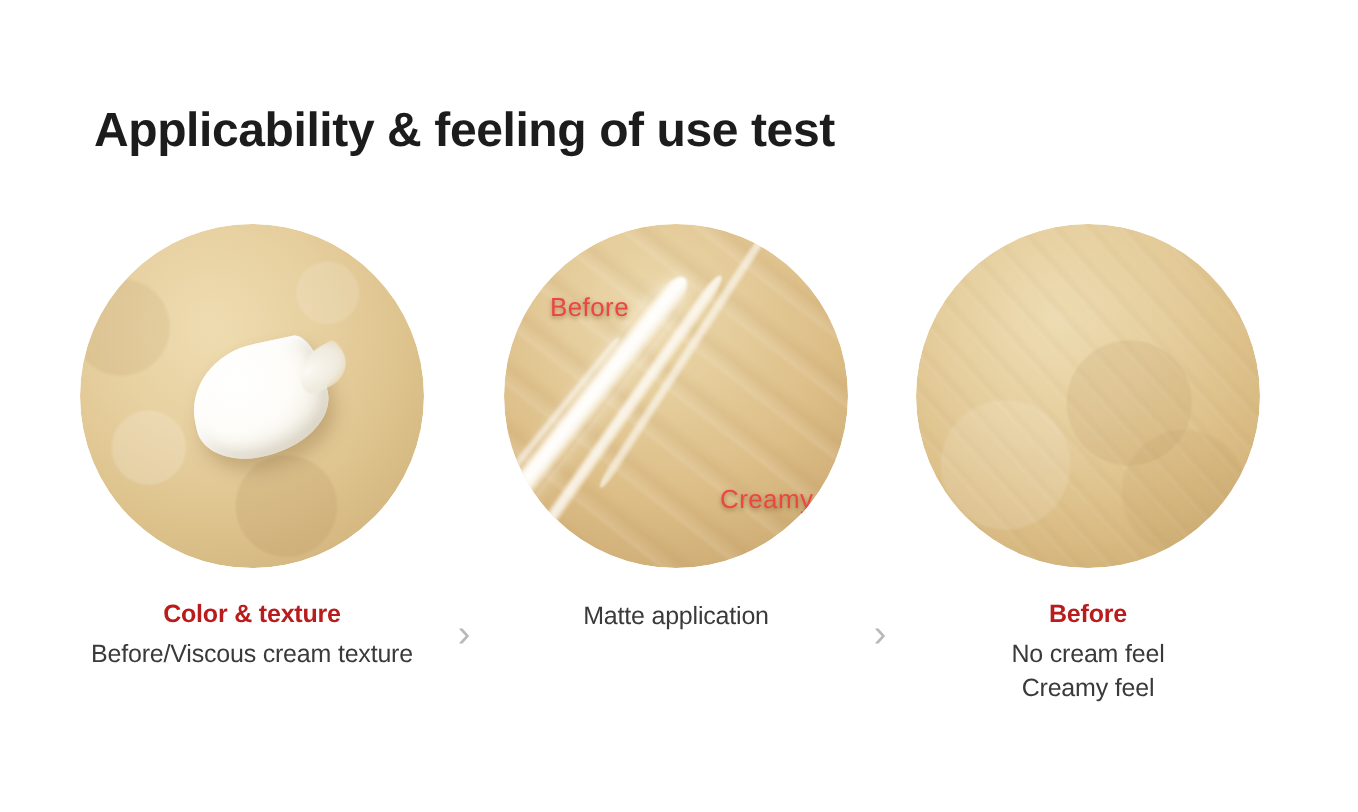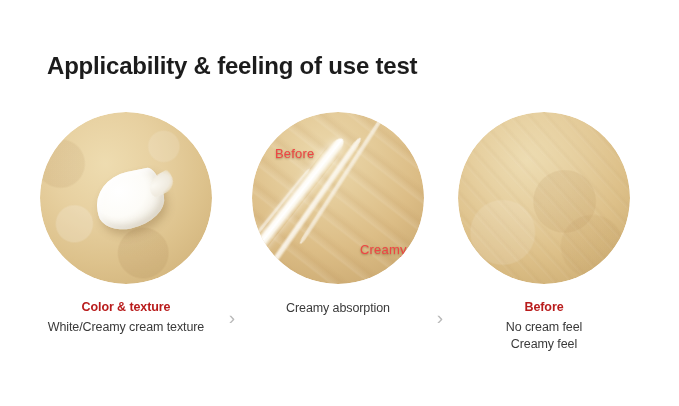--- a/index.html
+++ b/index.html
@@ -275,39 +275,39 @@
 
     <div class="panel panel-1">
       <div class="swatch">
         <div class="skin-base skin-1"></div>
         <div class="skin-1-noise"></div>
         <div class="cream-drop"></div>
         <div class="cream-tail"></div>
       </div>
       <div class="caption">
         <div class="caption-title">Color &amp; texture</div>
-        <div class="caption-line">White/Creamy cream texture</div>
+        <div class="caption-line">Before/Viscous cream texture</div>
       </div>
     </div>
 
     <div class="chevron chevron-1">›</div>
 
     <div class="panel panel-2">
       <div class="swatch">
         <div class="skin-base skin-2"></div>
         <div class="skin-2-bands"></div>
         <div class="smear smear-d"></div>
         <div class="smear smear-main"></div>
         <div class="smear smear-b"></div>
         <div class="smear smear-c"></div>
         <div class="swatch-label label-before">Before</div>
         <div class="swatch-label label-after">Creamy</div>
       </div>
       <div class="caption">
-        <div class="caption-line">Creamy absorption</div>
+        <div class="caption-line">Matte application</div>
       </div>
     </div>
 
     <div class="chevron chevron-2">›</div>
 
     <div class="panel panel-3">
       <div class="swatch">
         <div class="skin-base skin-3"></div>
         <div class="skin-3-noise"></div>
       </div>

